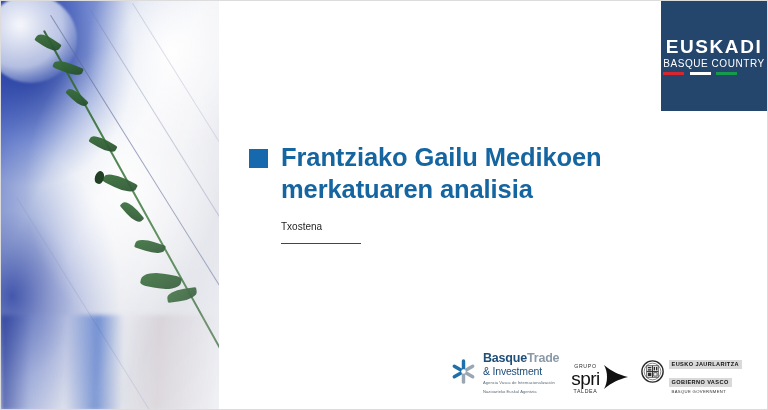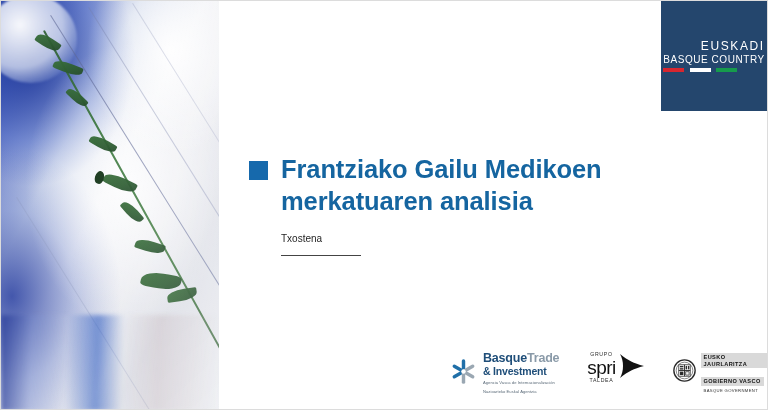--- a/index.html
+++ b/index.html
@@ -149,25 +149,24 @@
     display: flex;
     align-items: center;
     justify-content: center;
   }
   .euskadi-lockup {
     text-align: center;
     line-height: 1;
   }
   .euskadi-word {
     color: #ffffff;
-    font-size: 12px;
-    font-weight: normal;
+    font-size: 19px;
+    font-weight: bold;
     letter-spacing: 1.6px;
     font-family: "Liberation Sans", sans-serif;
-    text-align: right;
   }
   .basque-country-word {
     color: #ffffff;
     font-size: 10px;
     font-weight: normal;
     letter-spacing: 0.55px;
     margin-top: 3px;
     font-family: "Liberation Sans", sans-serif;
   }
   .flag-bar {
@@ -180,21 +179,21 @@
   .flag-bar .seg-red   { flex: 1.25; background: #d7262f; }
   .flag-bar .seg-gapA  { flex: 0.35; background: #24466d; }
   .flag-bar .seg-white { flex: 1.25; background: #ffffff; }
   .flag-bar .seg-gapB  { flex: 0.35; background: #24466d; }
   .flag-bar .seg-green { flex: 1.25; background: #169b4c; }
 
   
   .title-block {
     position: absolute;
     left: 248px;
-    top: 152px;
+    top: 140px;
     width: 440px;
   }
   .title-row {
     display: flex;
     align-items: flex-start;
   }
   .title-marker {
     width: 19px;
     height: 19px;
     background: #1669ac;
@@ -228,30 +227,30 @@
     background: #444444;
     margin-top: 10px;
   }
 
   
   .footer-logos {
     position: absolute;
     left: 450px;
     bottom: 14px;
     display: flex;
-    align-items: flex-start;
-    gap: 28px;
+    align-items: flex-end;
+    gap: 12px;
   }
 
   
   .bti-logo { display: flex; align-items: center; gap: 7px; }
   .bti-text { line-height: 1.05; }
   .bti-line1 { font-size: 12.5px; color: #1f4e79; font-weight: bold; letter-spacing: -0.2px; }
   .bti-line1 .light { color: #8a9aa8; font-weight: bold; }
-  .bti-line2 { font-size: 10.5px; color: #1f4e79; font-weight: bold; letter-spacing: -0.2px; margin-top: 1px; }
+  .bti-line2 { font-size: 10.5px; color: #1f4e79; font-weight: normal; letter-spacing: -0.2px; margin-top: 1px; }
   .bti-sub { font-size: 4.1px; color: #5a6a78; margin-top: 3px; letter-spacing: 0.05px; line-height: 1.5; }
 
   
   .spri-logo { display: flex; align-items: center; gap: 3px; }
   .spri-text { text-align: center; line-height: 1; }
   .spri-grupo { font-size: 5.2px; color: #2b2b2b; letter-spacing: 0.7px; }
   .spri-main  { font-size: 19px; color: #111111; font-weight: normal; letter-spacing: -0.6px; line-height: 0.95; margin-top: 1px; }
   .spri-taldea{ font-size: 5.2px; color: #2b2b2b; letter-spacing: 0.7px; margin-top: 1px; }
 
   

